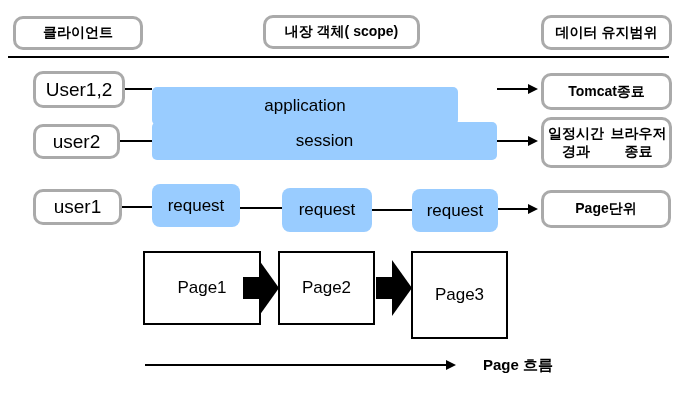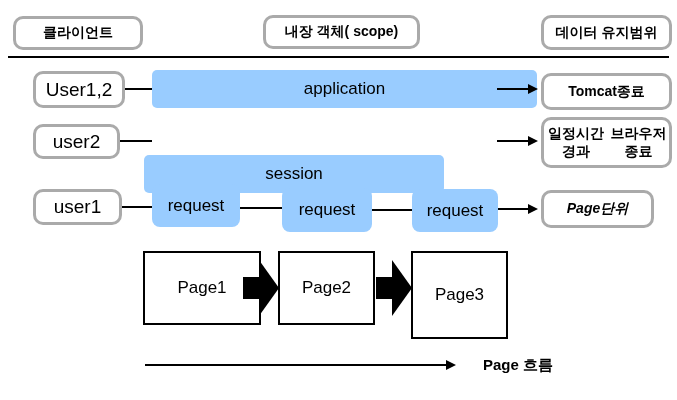--- a/index.html
+++ b/index.html
@@ -59,34 +59,34 @@
   <div class="rbox bold" style="left:263px;top:15px;width:157px;height:34px;">
     <span>내장 객체( scope)</span>
   </div>
 
   <div class="hline" style="left:8px;top:56px;width:661px;"></div>
 
   <div class="rbox user" style="left:33px;top:71px;width:92px;height:37px;">
     <span>User1,2</span>
   </div>
   <div class="hline" style="left:125px;top:88px;width:27px;"></div>
-  <div class="bar" style="left:152px;top:70px;width:385px;height:38px;">
+  <div class="bar" style="left:152px;top:87px;width:306px;height:38px;">
     <span>application</span>
   </div>
   <div class="hline" style="left:497px;top:88px;width:33px;"></div>
   <div class="ahead" style="left:528px;top:84px;"></div>
   <div class="rbox bold" style="left:541px;top:73px;width:131px;height:37px;">
     <span>Tomcat종료</span>
   </div>
 
   <div class="rbox user" style="left:33px;top:124px;width:87px;height:35px;">
     <span>user2</span>
   </div>
   <div class="hline" style="left:120px;top:140px;width:32px;"></div>
-  <div class="bar" style="left:144px;top:122px;width:300px;height:38px;margin-top:33px;">
+  <div class="bar" style="left:152px;top:122px;width:345px;height:38px;">
     <span>session</span>
   </div>
   <div class="hline" style="left:497px;top:140px;width:33px;"></div>
   <div class="ahead" style="left:528px;top:136px;"></div>
   <div class="rbox bold two-line" style="left:541px;top:117px;width:131px;height:51px;">
     <span>일정시간 경과</span>
     <span>브라우저종료</span>
   </div>
 
   <div class="rbox user" style="left:33px;top:189px;width:89px;height:36px;">
@@ -99,21 +99,21 @@
   <div class="hline" style="left:240px;top:207px;width:42px;"></div>
   <div class="bar" style="left:282px;top:188px;width:90px;height:44px;border-radius:8px;">
     <span>request</span>
   </div>
   <div class="hline" style="left:372px;top:209px;width:40px;"></div>
   <div class="bar" style="left:412px;top:189px;width:86px;height:43px;border-radius:8px;">
     <span>request</span>
   </div>
   <div class="hline" style="left:498px;top:208px;width:32px;"></div>
   <div class="ahead" style="left:528px;top:204px;"></div>
-  <div class="rbox bold" style="left:541px;top:190px;width:113px;height:38px;font-style:italic;">
+  <div class="rbox bold" style="left:541px;top:190px;width:130px;height:38px;">
     <span>Page단위</span>
   </div>
 
   <div class="pagebox" style="left:143px;top:251px;width:118px;height:74px;">
     <span>Page1</span>
   </div>
   <div class="block-arrow" style="left:243px;top:260px;">
     <div class="stem"></div>
     <div class="head"></div>
   </div>

